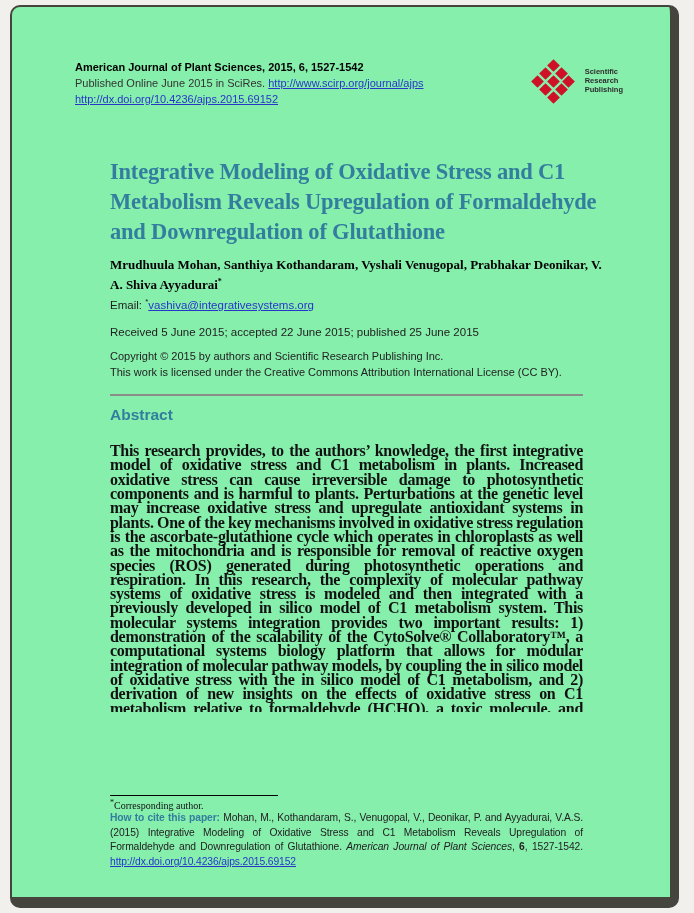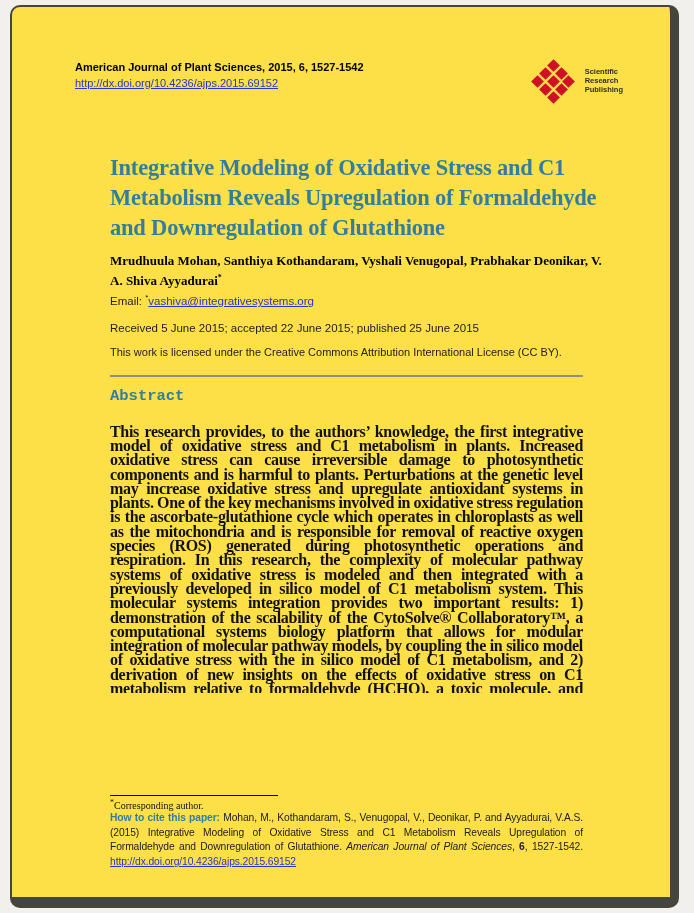--- a/index.html
+++ b/index.html
@@ -6,21 +6,21 @@
   html,body { width:694px; height:913px; }
   body {
     background:#f1f0ec;
     position:relative;
     font-family:"Liberation Sans", sans-serif;
     color:#1d1d1b;
   }
   .page-card {
     position:absolute; left:10px; top:5px;
     width:669px; height:903px;
-    background:#fde047;
+    background:#86efac;
     border:2px solid #45453e;
     border-right-width:9px;
     border-bottom-width:11px;
     border-radius:10px;
     overflow:hidden;
   }
   
   .header-row {
     margin:52px 0 0 63px;
     width:548px;
@@ -78,21 +78,21 @@
     font-size:4px; color:#fff; font-weight:bold; letter-spacing:0.3px;
   }
   .oa-badge {
     background:#49a8b4; color:#fff; font-weight:bold;
     font-size:9.5px; padding:3px 9px; letter-spacing:0.3px; cursor:pointer;
   }
   
   .section-rule { margin-top:14px; border:none; border-top:2px solid #8c8c8c; width:473px; }
   .abstract-heading {
     margin-top:10px;
-    font-family:Liberation Mono, monospace;
+    font-family:Liberation Sans, sans-serif;
     font-size:15.5px; font-weight:bold; color:#337e9e;
   }
   .abstract-body {
     margin-top:20px;
     font-family:"Liberation Serif", serif;
     font-weight:bold;
     font-size:16px; line-height:14.3px;
     letter-spacing:-0.3px; word-spacing:-0.5px;
     text-align:justify;
     color:#111;
@@ -112,20 +112,21 @@
   .cite-volume { font-weight:bold; }
 </style>
 </head>
 <body>
 
 <div class="page-card">
 
   <div class="header-row">
     <div class="header-text">
       <div class="journal-line">American Journal of Plant Sciences, 2015, 6, 1527-1542</div>
+      <div class="pub-line"><span>Published Online June 2015 in SciRes. </span><a class="link" href="#">http://www.scirp.org/journal/ajps</a></div>
       <div class="doi-line"><a class="link" href="#">http://dx.doi.org/10.4236/ajps.2015.69152</a></div>
     </div>
     <div class="logo">
       <div class="diamond-box">
         <span class="dm" style="left:16px;top:0"></span>
         <span class="dm" style="left:8px;top:8px"></span>
         <span class="dm" style="left:24px;top:8px"></span>
         <span class="dm" style="left:0;top:16px"></span>
         <span class="dm" style="left:16px;top:16px"></span>
         <span class="dm" style="left:31px;top:16px"></span>
@@ -145,20 +146,21 @@
     <h1 class="paper-title">Integrative Modeling of Oxidative Stress and C1 Metabolism Reveals Upregulation of Formaldehyde and Downregulation of Glutathione</h1>
 
     <p class="authors"><span>Mrudhuula Mohan, Santhiya Kothandaram, Vyshali Venugopal, Prabhakar Deonikar, V. A. Shiva Ayyadurai</span><sup>*</sup></p>
 
 
     <p class="email"><span>Email: </span><sup>*</sup><a class="link" href="#">vashiva@integrativesystems.org</a></p>
 
     <p class="dates">Received 5 June 2015; accepted 22 June 2015; published 25 June 2015</p>
 
     <div class="copyright">
+      <div>Copyright © 2015 by authors and Scientific Research Publishing Inc.</div>
       <div>This work is licensed under the Creative Commons Attribution International License (CC BY).</div>
     </div>
 
 
     <hr class="section-rule">
 
     <h2 class="abstract-heading">Abstract</h2>
     <p class="abstract-body">This research provides, to the authors’ knowledge, the first integrative model of oxidative stress and C1 metabolism in plants. Increased oxidative stress can cause irreversible damage to photosynthetic components and is harmful to plants. Perturbations at the genetic level may increase oxidative stress and upregulate antioxidant systems in plants. One of the key mechanisms involved in oxidative stress regulation is the ascorbate-glutathione cycle which operates in chloroplasts as well as the mitochondria and is responsible for removal of reactive oxygen species (ROS) generated during photosynthetic operations and respiration. In this research, the complexity of molecular pathway systems of oxidative stress is modeled and then integrated with a previously developed in silico model of C1 metabolism system. This molecular systems integration provides two important results: 1) demonstration of the scalability of the CytoSolve® Collaboratory™, a computational systems biology platform that allows for modular integration of molecular pathway models, by coupling the in silico model of oxidative stress with the in silico model of C1 metabolism, and 2) derivation of new insights on the effects of oxidative stress on C1 metabolism relative to formaldehyde (HCHO), a toxic molecule, and glutathione (GSH), an important indicator of oxidative homeostasis in living systems. Previous in silico modeling of C1 metabolism, without oxidative stress, observed complete removal of formaldehyde via formaldehyde detoxification pathway and no change in glutathione concentrations. The results from this research of integrative oxidative stress with C1 metabolism, however, demonstrate significant upregulation of formaldehyde concentrations, with concomitant downregulation and depletion of glutathione. Sensitivity analysis indicates that kGSH-HCHO, the rate constant of GSH-HCHO binding, VSHMT, the rate of formation of sarcosine from glycine, and kO₂⁻, the rate of superoxide formation significantly affect for-</p>
   </div>
 

